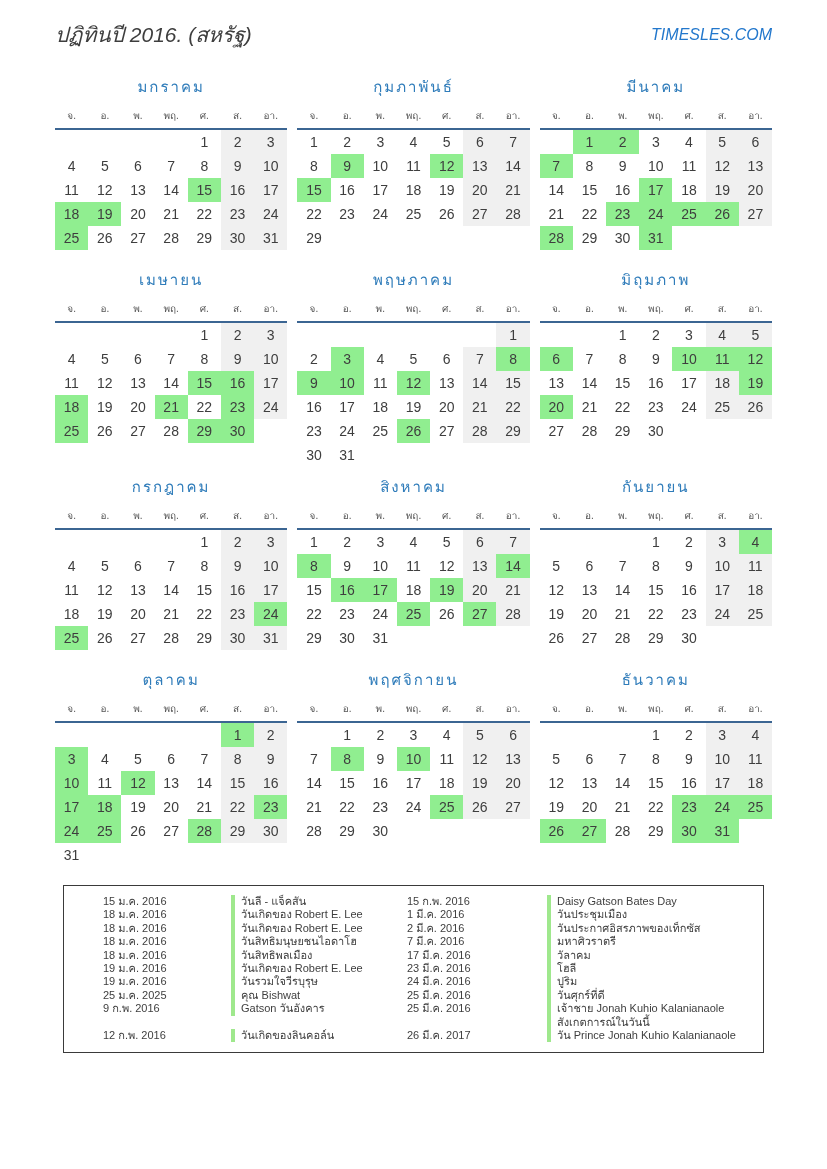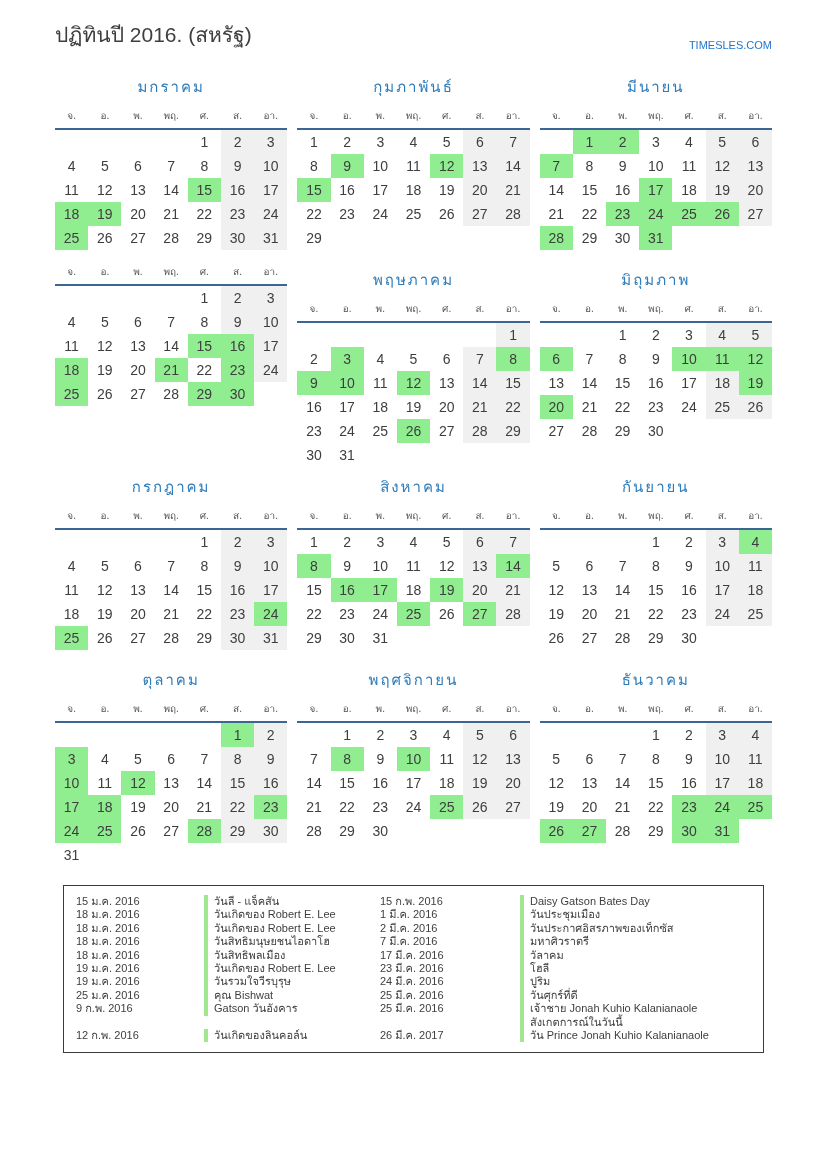--- a/index.html
+++ b/index.html
@@ -3,23 +3,23 @@
 <meta charset="utf-8">
 <style>
   html,body{margin:0;padding:0;background:#fff;}
   body{
     width:827px;height:1169px;
     font-family:"Liberation Sans","DejaVu Sans",sans-serif;
     color:var(--text,#3e3e3e);
     position:relative;overflow:hidden;
   }
   .page{padding:18px 55px 0 55px;}
-  .header{display:flex;justify-content:space-between;align-items:flex-end;margin-bottom:20px;}
+  .header{display:flex;justify-content:space-between;align-items:center;margin-bottom:20px;font-style:italic;}
   .page-title{font-size:21px;color:#3e3e3e;}
-  .site-link{font-size:11px;color:var(--link,#2277cc);text-decoration:none;margin-top:0;cursor:pointer;}
+  .site-link{font-size:16px;color:var(--link,#2277cc);text-decoration:none;margin-top:0;cursor:pointer;}
   .months{display:grid;grid-template-columns:repeat(3,1fr);column-gap:10px;}
   .month{min-height:189px;margin-bottom:4px;}
   .mtitle{
     text-align:center;color:var(--month-title,#2f7cba);
     font-size:15px;letter-spacing:2px;margin:4px 0 9px 0;
   }
   table.cal{border-collapse:collapse;width:100%;table-layout:fixed;}
   table.cal th{
     font-size:10px;font-weight:normal;color:#555;
     padding:0 0 5px 0;text-align:center;
@@ -30,21 +30,21 @@
     font-size:14px;color:#3e3e3e;padding:0;
   }
   table.cal td.we{background:var(--weekend,#f0f0f0);}
   table.cal td.hl{background:var(--highlight,#90ee90);}
   .legend{
     margin:14px 8px 0 8px;
     border:1px solid #3a3a3a;
     padding:9px 10px 10px 12px;
     font-size:11px;line-height:13.4px;color:#3e3e3e;
   }
-  .lrow{display:grid;grid-template-columns:92px 212px 104px 1fr;align-items:start;}
+  .lrow{display:grid;grid-template-columns:92px 212px 104px 1fr;align-items:start;margin-left:27px;}
   .ldate{white-space:nowrap;}
   .lname{display:flex;align-items:stretch;padding-left:36px;}
   .lbar{
     flex:0 0 4px;width:4px;background:var(--marker,#9fe88d);
     margin-right:6px;min-height:11px;
   }
 </style>
 </head>
 <body>
 
@@ -174,21 +174,21 @@
               <td></td>
               <td></td>
               <td></td>
               <td></td>
               <td></td>
             </tr>
           </tbody>
         </table>
       </div>
       <div class="month">
-        <div class="mtitle">มีนายน</div>
+        <div class="mtitle">มีนาคม</div>
         <table class="cal">
           <thead>
             <tr>
               <th>จ.</th>
               <th>อ.</th>
               <th>พ.</th>
               <th>พฤ.</th>
               <th>ศ.</th>
               <th>ส.</th>
               <th>อา.</th>
@@ -237,20 +237,21 @@
               <td>30</td>
               <td class="hl">31</td>
               <td></td>
               <td></td>
               <td></td>
             </tr>
           </tbody>
         </table>
       </div>
       <div class="month">
+        <div class="mtitle">เมษายน</div>
         <table class="cal">
           <thead>
             <tr>
               <th>จ.</th>
               <th>อ.</th>
               <th>พ.</th>
               <th>พฤ.</th>
               <th>ศ.</th>
               <th>ส.</th>
               <th>อา.</th>
@@ -907,21 +908,21 @@
           <span class="lbar"></span>
           <span>วันรวมใจวีรบุรุษ</span>
         </span>
         <span class="ldate">24 มี.ค. 2016</span>
         <span class="lname">
           <span class="lbar"></span>
           <span>ปูริม</span>
         </span>
       </div>
       <div class="lrow">
-        <span class="ldate">25 ม.ค. 2016</span>
+        <span class="ldate">25 ม.ค. 2025</span>
         <span class="lname">
           <span class="lbar"></span>
           <span>คุณ Bishwat</span>
         </span>
         <span class="ldate">25 มี.ค. 2016</span>
         <span class="lname">
           <span class="lbar"></span>
           <span>วันศุกร์ที่ดี</span>
         </span>
       </div>

